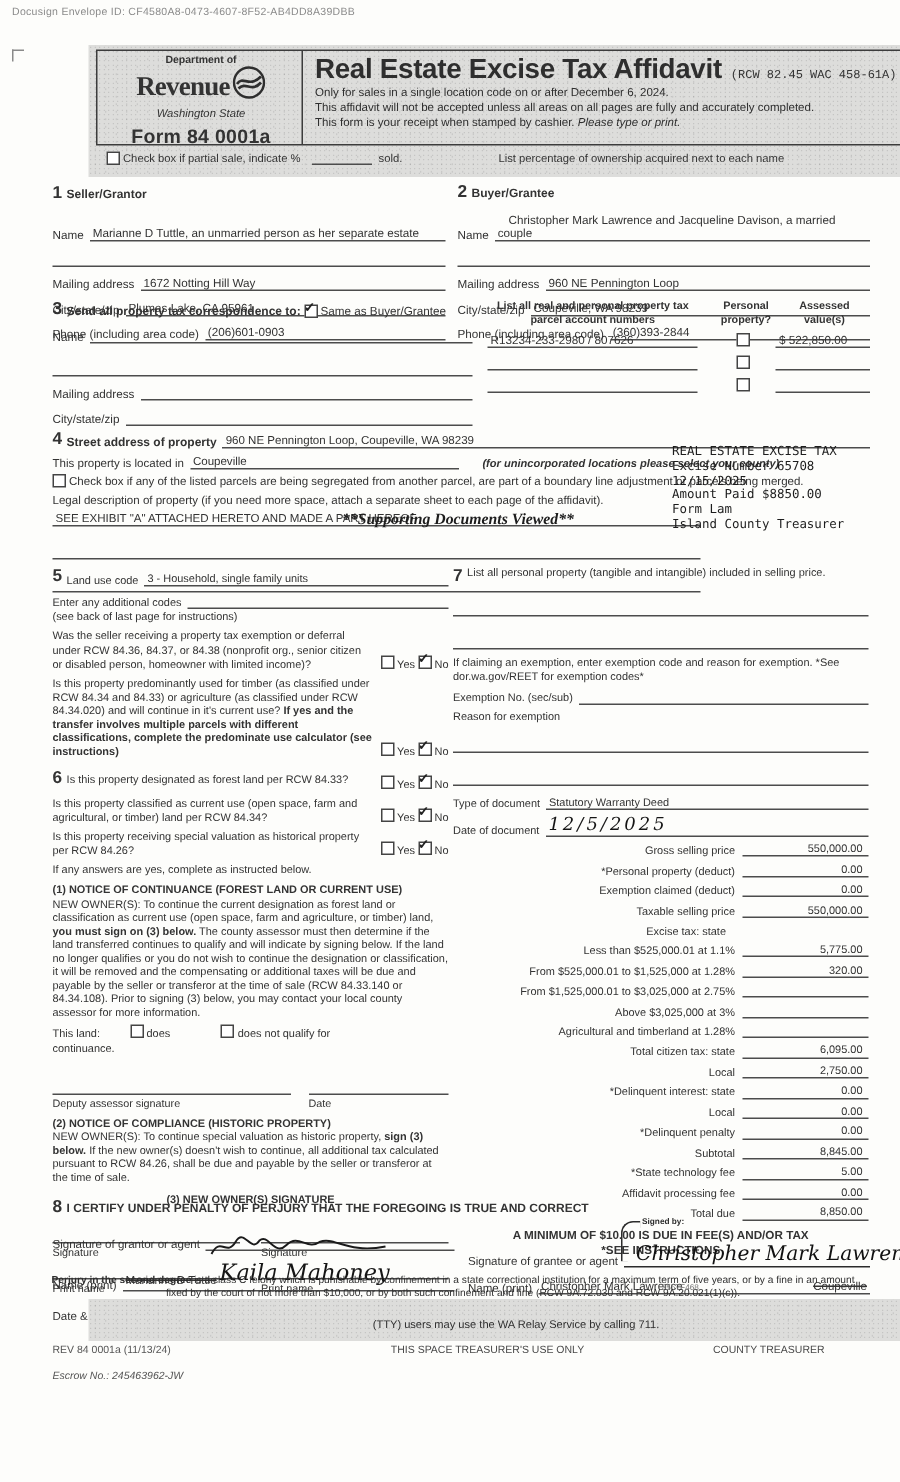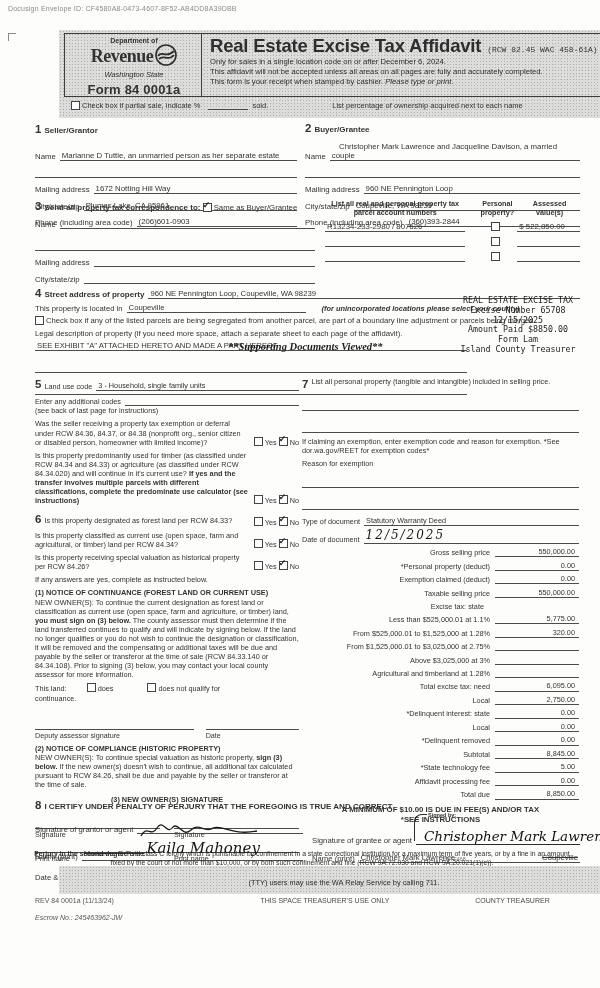--- a/index.html
+++ b/index.html
@@ -63,21 +63,21 @@
   .pt-row { display:flex; align-items:flex-end; height:15px; }
   .ptc1 { width:148px; } .ptc2 { width:40px; text-align:center;margin-left:13px; } .ptc3 { width:64px; margin-left:3px; }
 
   
   .s4 { position:absolute; top:287px; left:35px; width:545px; font-size:7.7px; }
   .s4 .tight { margin-top:3.5px; }
   .note-it { font-style:italic; font-weight:bold; font-size:7.4px; white-space:nowrap; }
   .legal-line { width:428px; }
   .supporting { position:absolute; top:341px; left:228px; font-size:10.5px; font-weight:bold; font-style:italic;
                 font-family:"Liberation Serif",serif; color:#1d1d1d; }
-  .stamp { position:absolute; top:296px; left:448px; width:140px; text-align:center;
+  .stamp { position:absolute; top:296px; left:448px; width:140px; text-align:left;
            font-family:"DejaVu Sans Mono",monospace; font-size:8.3px; line-height:1.18; color:#1d1d1d; }
 
   
   .lcol { position:absolute; top:377px; left:35px; width:264px; font-size:7.3px; line-height:1.25; }
   .rcol { position:absolute; top:377px; left:302px; width:277px; font-size:7.3px; line-height:1.25; }
   .q { display:flex; margin-top:4px; }
   .qt { width:212px; }
   .para { margin-top:4px; }
   .dep-row { display:flex; margin-top:14px; }
   .sigline { border-bottom:1px solid #4c4c4c; height:12px; }
@@ -368,20 +368,24 @@
         <span class="snum">7</span>
         <span>List all personal property (tangible and intangible) included in selling price.</span>
       </div>
     <div class="row" style="margin-top:10px">
         <span class="fl" style="flex:1"></span>
       </div>
     <div class="row" style="margin-top:12px">
         <span class="fl" style="flex:1"></span>
       </div>
     <div class="para">If claiming an exemption, enter exemption code and reason for exemption.  *See dor.wa.gov/REET for exemption codes*</div>
+    <div class="row" style="margin-top:4px">
+        <span class="lbl">Exemption No. (sec/sub)</span>
+        <span class="fl" style="flex:1"></span>
+      </div>
     <div style="margin-top:3px">Reason for exemption</div>
     <div class="row" style="margin-top:10px">
         <span class="fl" style="flex:1"></span>
       </div>
     <div class="row" style="margin-top:12px">
         <span class="fl" style="flex:1"></span>
       </div>
     <div class="row" style="margin-top:6px">
         <span class="lbl">Type of document</span>
         <span class="fl" style="flex:1">Statutory Warranty Deed</span>
@@ -422,37 +426,37 @@
       </div>
     <div class="fee-row">
         <span class="fee-lbl">Above $3,025,000 at 3%</span>
         <span class="fee-val"></span>
       </div>
     <div class="fee-row">
         <span class="fee-lbl">Agricultural and timberland at 1.28%</span>
         <span class="fee-val"></span>
       </div>
     <div class="fee-row">
-        <span class="fee-lbl">Total excise tax: need</span>
+        <span class="fee-lbl">Total citizen tax: state</span>
         <span class="fee-val">6,095.00</span>
       </div>
     <div class="fee-row">
         <span class="fee-lbl">Local</span>
         <span class="fee-val">2,750.00</span>
       </div>
     <div class="fee-row">
         <span class="fee-lbl">*Delinquent interest: state</span>
         <span class="fee-val">0.00</span>
       </div>
     <div class="fee-row">
         <span class="fee-lbl">Local</span>
         <span class="fee-val">0.00</span>
       </div>
     <div class="fee-row">
-        <span class="fee-lbl">*Delinquent removed</span>
+        <span class="fee-lbl">*Delinquent penalty</span>
         <span class="fee-val">0.00</span>
       </div>
     <div class="fee-row">
         <span class="fee-lbl">Subtotal</span>
         <span class="fee-val">8,845.00</span>
       </div>
     <div class="fee-row">
         <span class="fee-lbl">*State technology fee</span>
         <span class="fee-val">5.00</span>
       </div>

